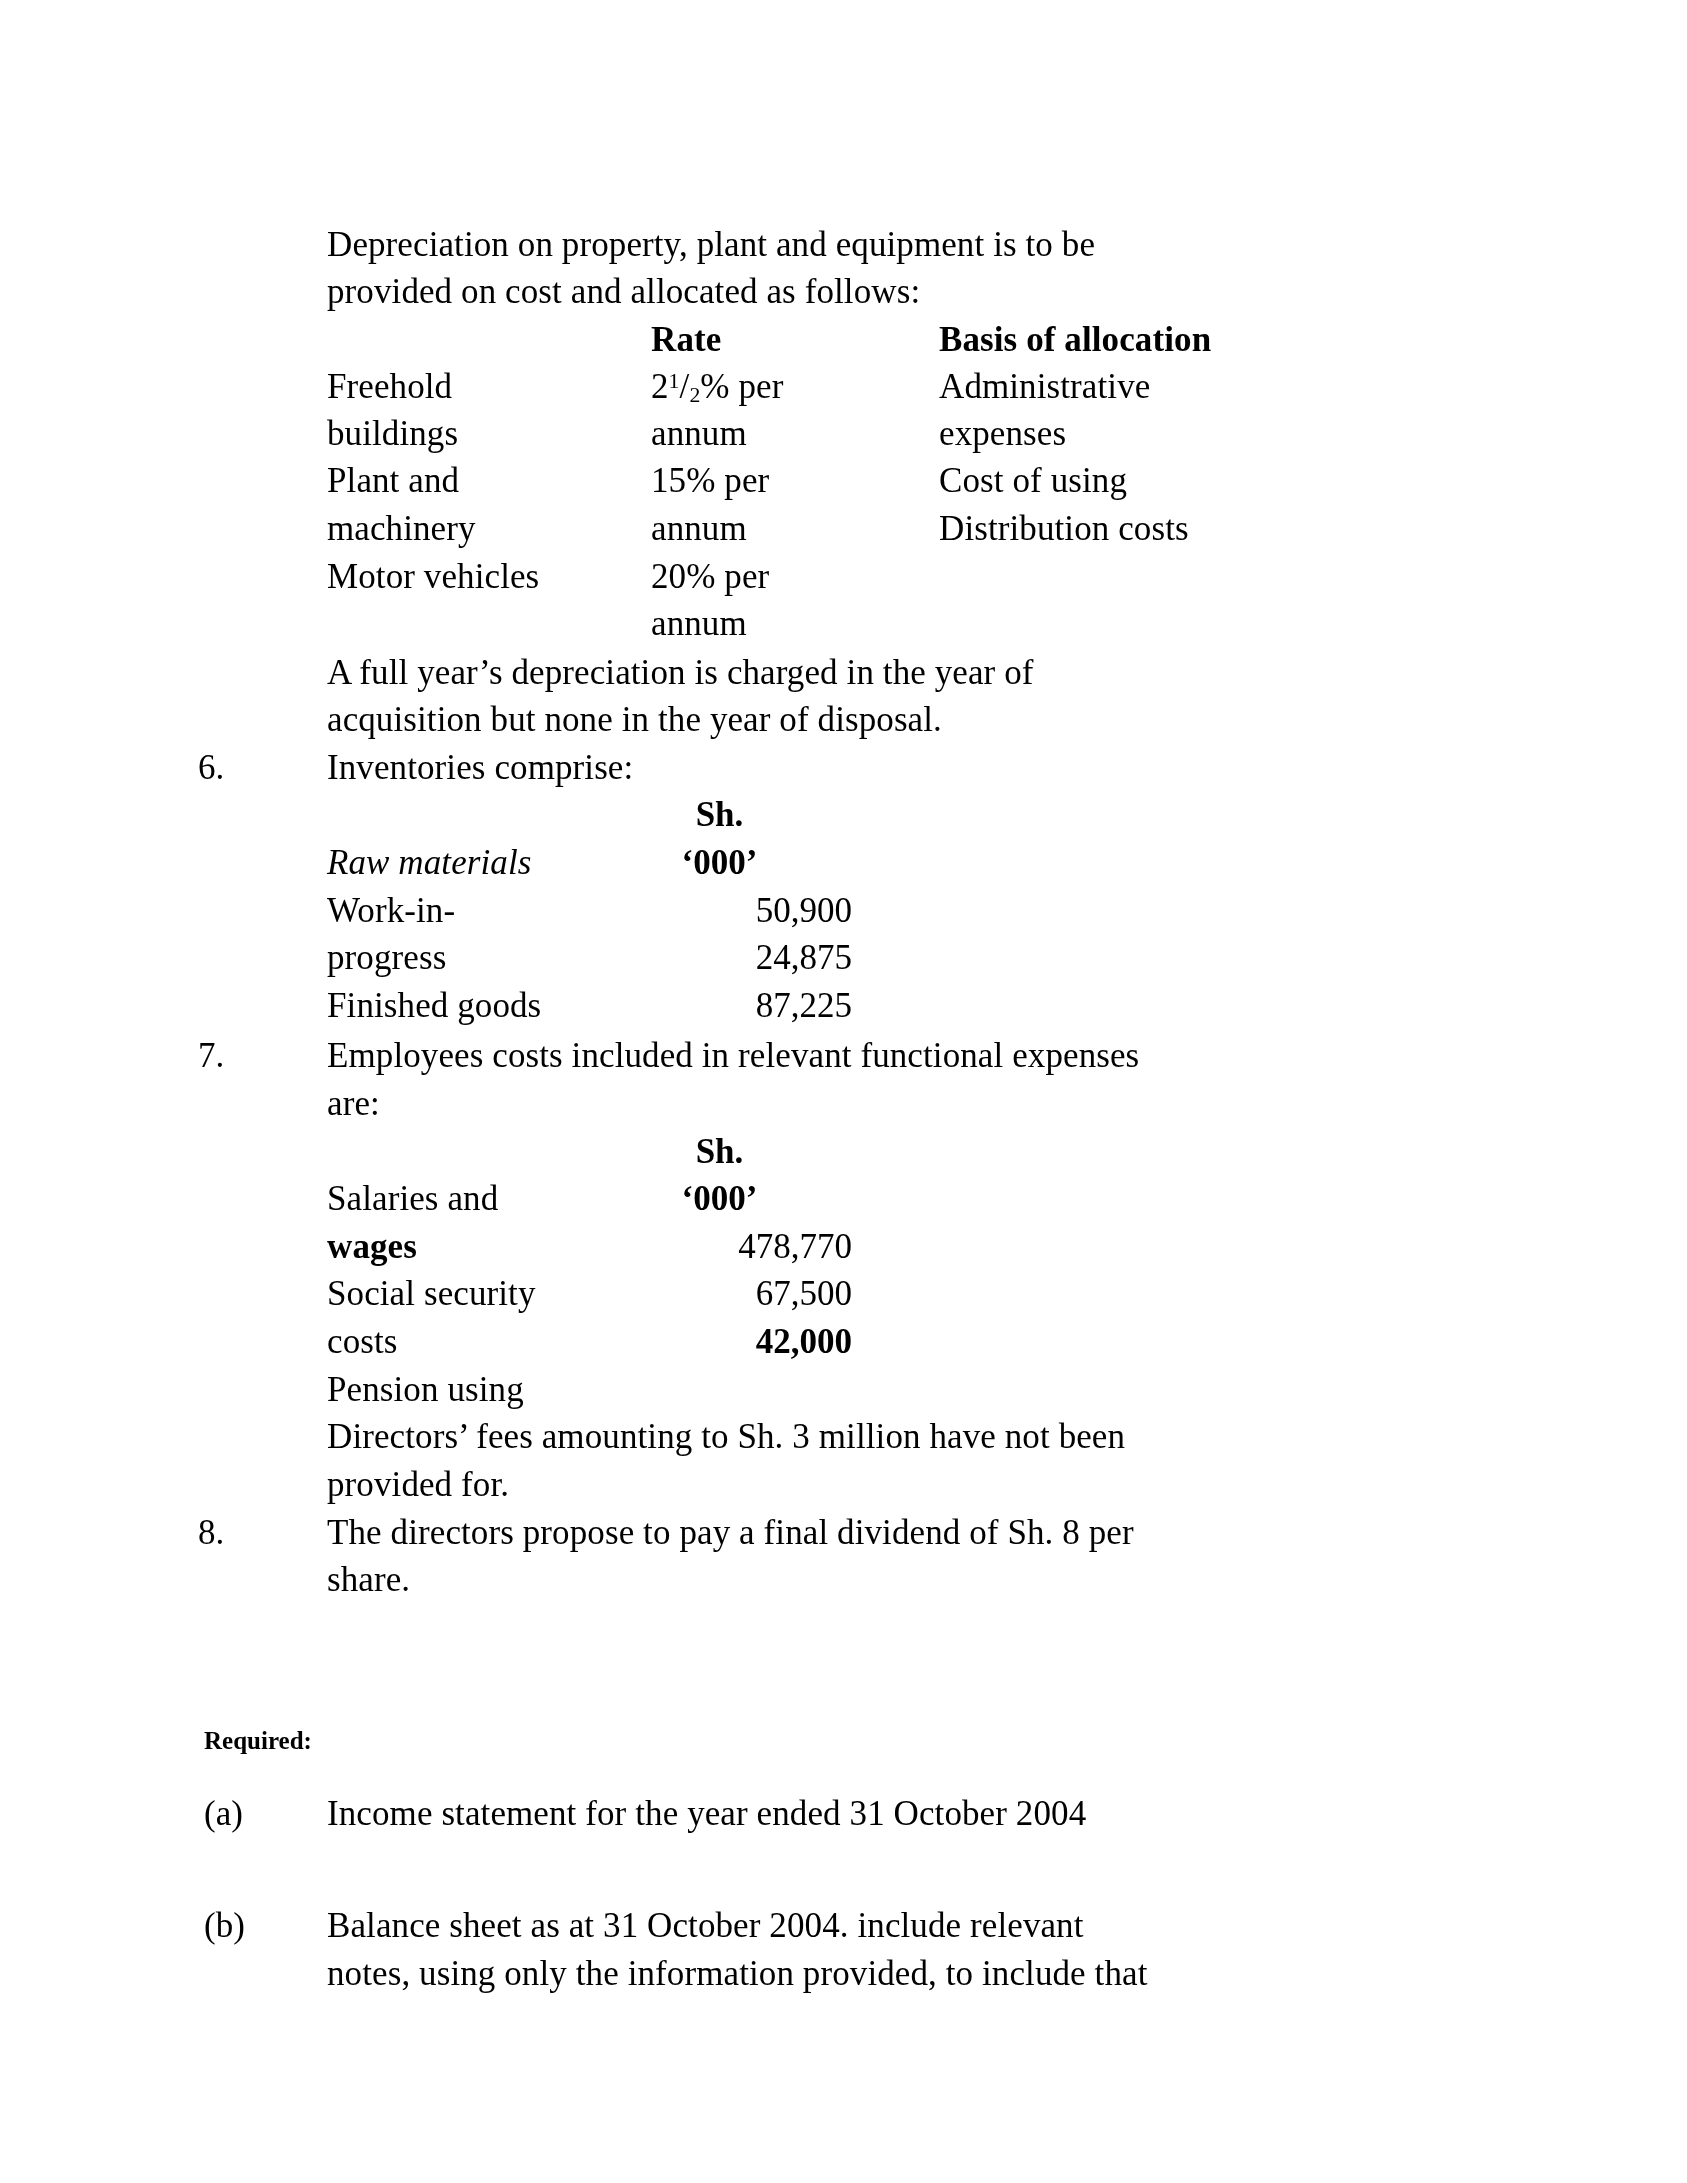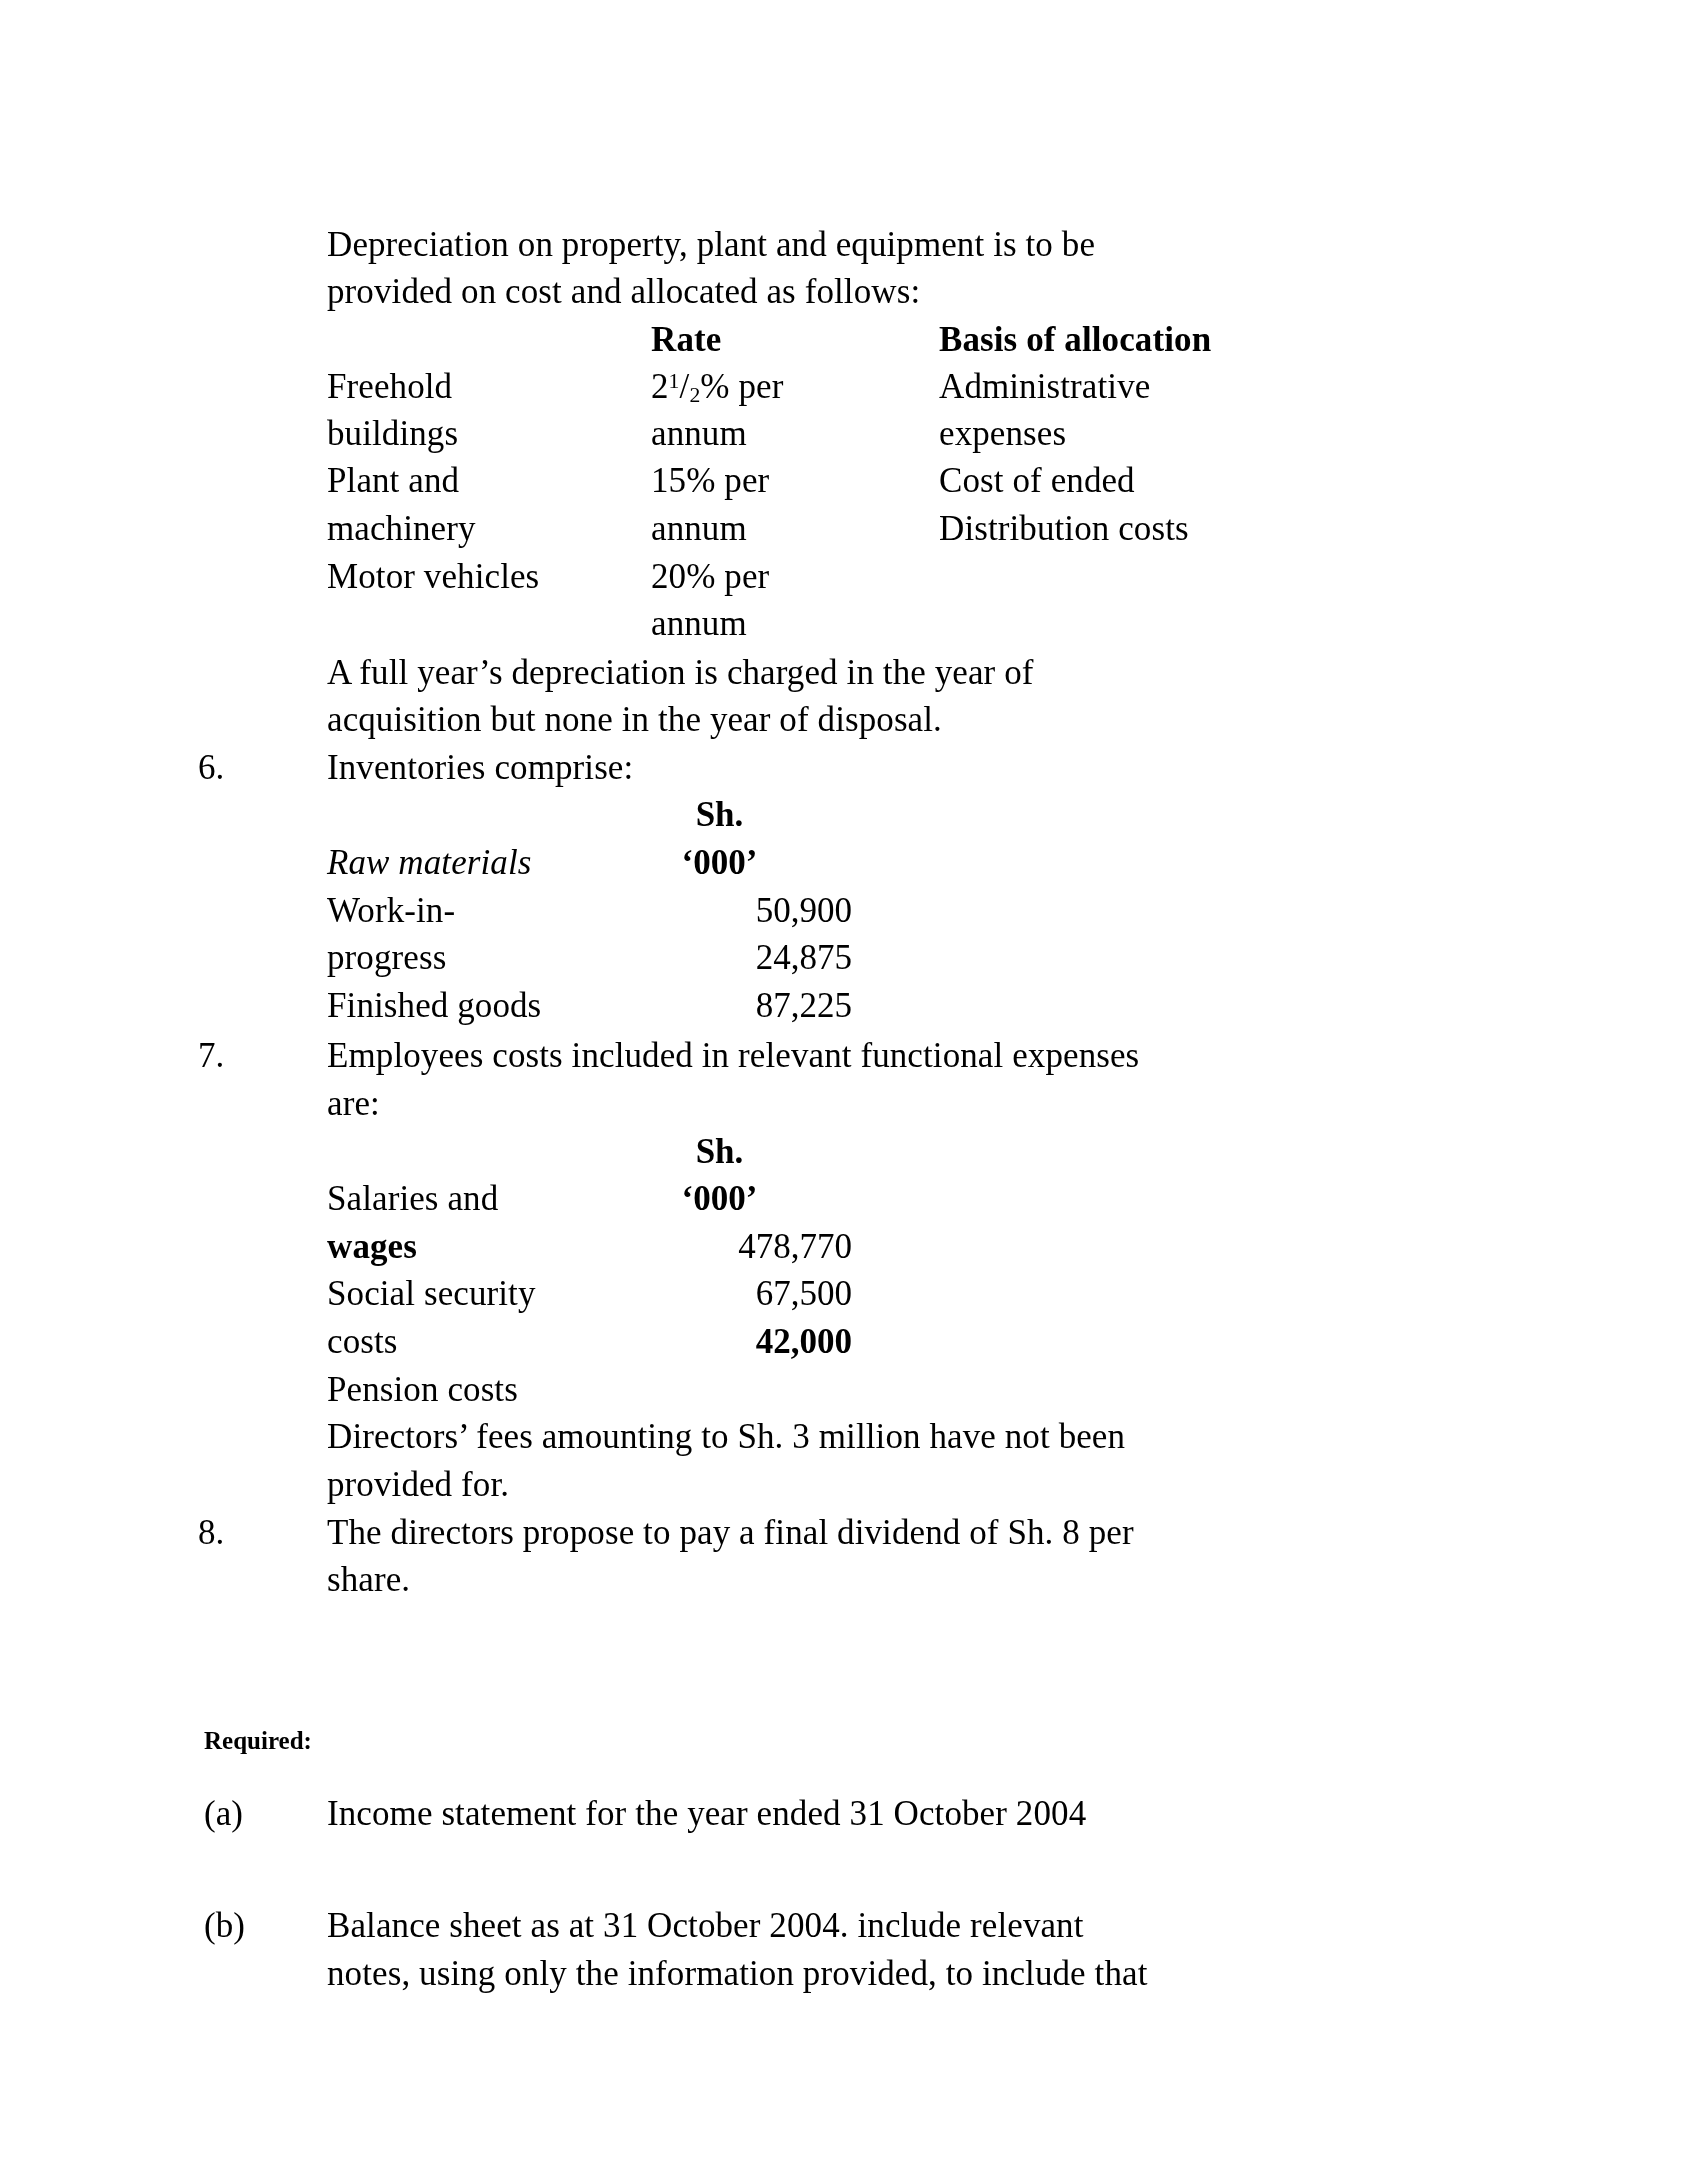--- a/index.html
+++ b/index.html
@@ -121,21 +121,21 @@
     <div class="line body-col" style="top:333px;">Freehold</div>
     <div class="line rate-col" style="top:333px;"><span class="frac"><span>2</span><sup>1</sup>/<sub>2</sub></span><span>% per</span></div>
     <div class="line basis-col" style="top:333px;">Administrative</div>
 
     <div class="line body-col" style="top:380px;">buildings</div>
     <div class="line rate-col" style="top:380px;">annum</div>
     <div class="line basis-col" style="top:380px;">expenses</div>
 
     <div class="line body-col" style="top:427px;">Plant and</div>
     <div class="line rate-col" style="top:427px;">15% per</div>
-    <div class="line basis-col" style="top:427px;">Cost of ended</div>
+    <div class="line basis-col" style="top:427px;">Cost of using</div>
 
     <div class="line body-col" style="top:475px;">machinery</div>
     <div class="line rate-col" style="top:475px;">annum</div>
     <div class="line basis-col" style="top:475px;">Distribution costs</div>
 
     <div class="line body-col" style="top:523px;">Motor vehicles</div>
     <div class="line rate-col" style="top:523px;">20% per</div>
 
     <div class="line rate-col" style="top:570px;">annum</div>
 
@@ -170,21 +170,21 @@
 
     <div class="line body-col" style="top:1193px;font-weight:bold;">wages</div>
     <div class="num-col" style="top:1193px;">478,770</div>
 
     <div class="line body-col" style="top:1240px;">Social security</div>
     <div class="num-col" style="top:1240px;">67,500</div>
 
     <div class="line body-col" style="top:1288px;">costs</div>
     <div class="num-col" style="top:1288px;font-weight:bold;">42,000</div>
 
-    <div class="line body-col" style="top:1336px;">Pension costs</div>
+    <div class="line body-col" style="top:1336px;">Pension using</div>
 
     <div class="line body-col" style="top:1383px;">Directors’ fees amounting to Sh. 3 million have not been</div>
     <div class="line body-col" style="top:1431px;">provided for.</div>
 
     <div class="marker" style="top:1479px;">8.</div>
     <div class="line body-col" style="top:1479px;">The directors propose to pay a final dividend of Sh. 8 per</div>
     <div class="line body-col" style="top:1526px;">share.</div>
 
     <div class="required-head" style="top:1687px;">Required:</div>
 

